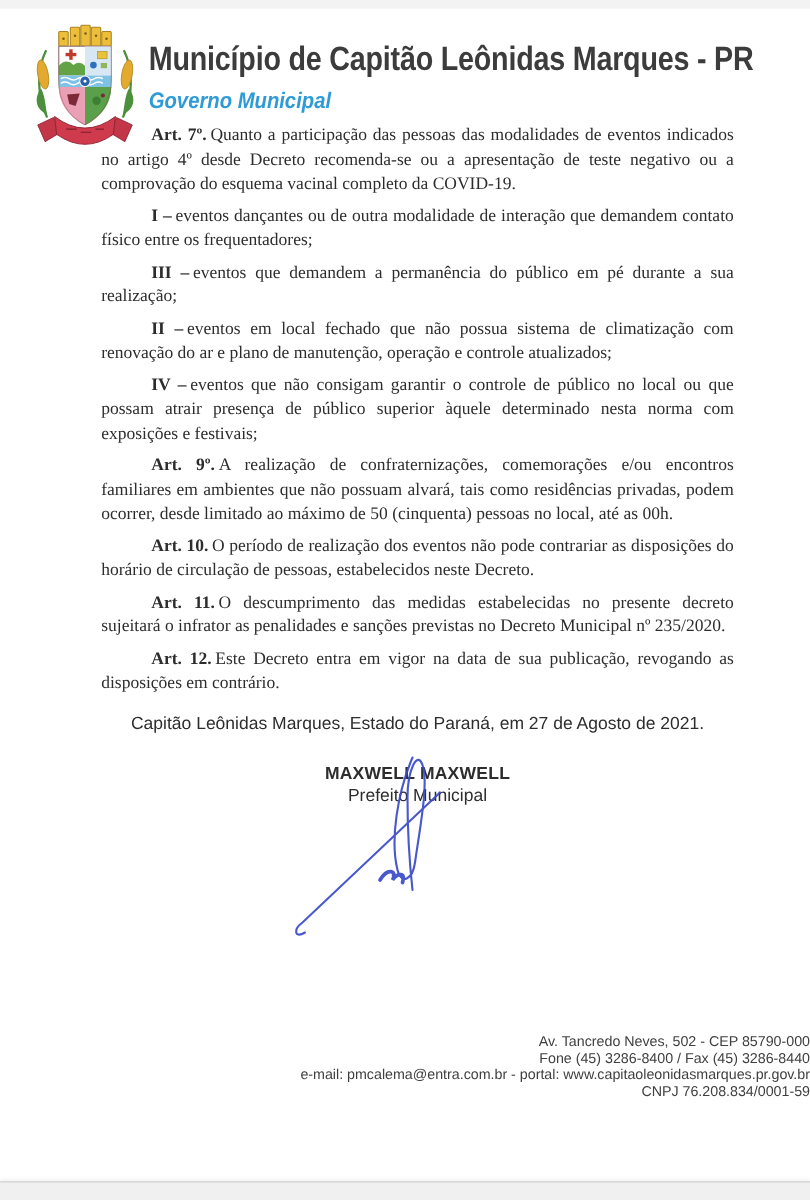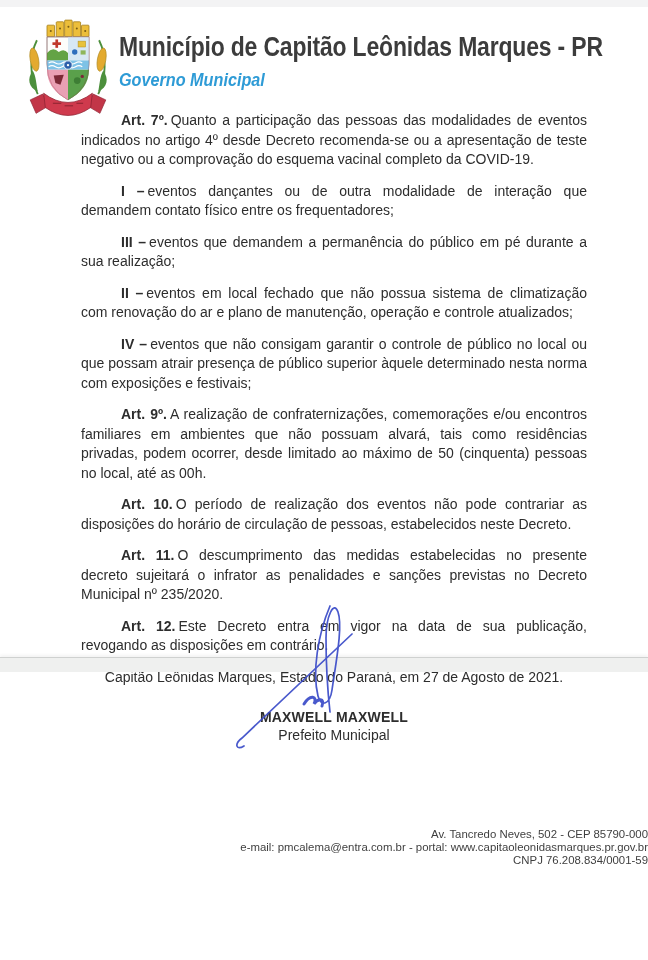--- a/index.html
+++ b/index.html
@@ -3,21 +3,21 @@
 <meta charset="utf-8">
 <style>
   html,body{margin:0;padding:0;}
   body{
     width:648px;height:960px;
     background:#ffffff;
     font-family:"Liberation Sans", sans-serif;
     position:relative;
     overflow:hidden;
   }
-  .page{position:relative;width:648px;height:672px;background:#ffffff;}
+  .page{position:relative;width:648px;height:960px;background:#ffffff;}
   .edge-strip-top{position:absolute;top:0;left:0;width:648px;height:7px;background:#f3f3f4;}
   .edge-strip-bottom{
     position:absolute;bottom:0;left:0;width:648px;height:14px;
     background:#eff0ef;border-top:1px solid #cfd1d0;
     box-shadow:0 -2px 3px rgba(0,0,0,0.05);
   }
 
   
   .letterhead{position:absolute;top:13px;left:26px;display:flex;align-items:flex-start;}
   .crest{width:84px;height:110px;flex:0 0 auto;}
@@ -30,21 +30,21 @@
   .doc-subtitle{
     margin-top:7px;font-size:18px;font-style:italic;font-weight:bold;color:#2e9bd6;
     white-space:nowrap;transform:scaleX(0.9);transform-origin:left top;
   }
 
   
   .doc-body{
     position:absolute;left:81px;top:99px;width:506px;
     font-size:14px;line-height:19.5px;color:#2d2d2d;text-align:justify;
   }
-  .para{margin:12px 0 6px 0;text-indent:40px;}
+  .para{margin:0 0 6px 0;text-indent:40px;font-family:Liberation Serif, serif;}
   .lead{font-weight:bold;margin-right:3px;}
   .dateline{margin:12px 0 16px 0;text-indent:0;text-align:center;}
   .sig-block{margin-top:21px;text-align:center;line-height:18px;}
   .sig-name{font-weight:bold;letter-spacing:0.2px;}
 
   
   .signature-svg{position:absolute;left:230px;top:594px;width:140px;height:160px;z-index:5;}
 
   
   .doc-footer{
@@ -141,18 +141,19 @@
   <svg class="signature-svg" viewBox="0 0 140 160" aria-hidden="true">
     <g fill="none" stroke="#3a4bc8" stroke-width="1.7" stroke-linecap="round" opacity="0.92">
       <path d="M100,12 C88,40 82,78 88,102 C91,114 100,110 102,96 C106,68 113,32 108,18 C104,6 96,22 96,44 C96,72 98,100 100,118"></path>
       <path d="M14,152 C6,157 4,150 12,144 L122,40"></path>
       <path d="M74,110 C80,100 88,102 84,110 C88,104 95,104 92,112" stroke-width="3"></path>
     </g>
   </svg>
 
   <footer class="doc-footer">
     <div>Av. Tancredo Neves, 502 - CEP 85790-000</div>
+    <div>Fone (45) 3286-8400 / Fax (45) 3286-8440</div>
     <div>e-mail: pmcalema@entra.com.br - portal: www.capitaoleonidasmarques.pr.gov.br</div>
     <div>CNPJ 76.208.834/0001-59</div>
   </footer>
 
   <div class="edge-strip-bottom"></div>
 </div>
 
 </body></html>

